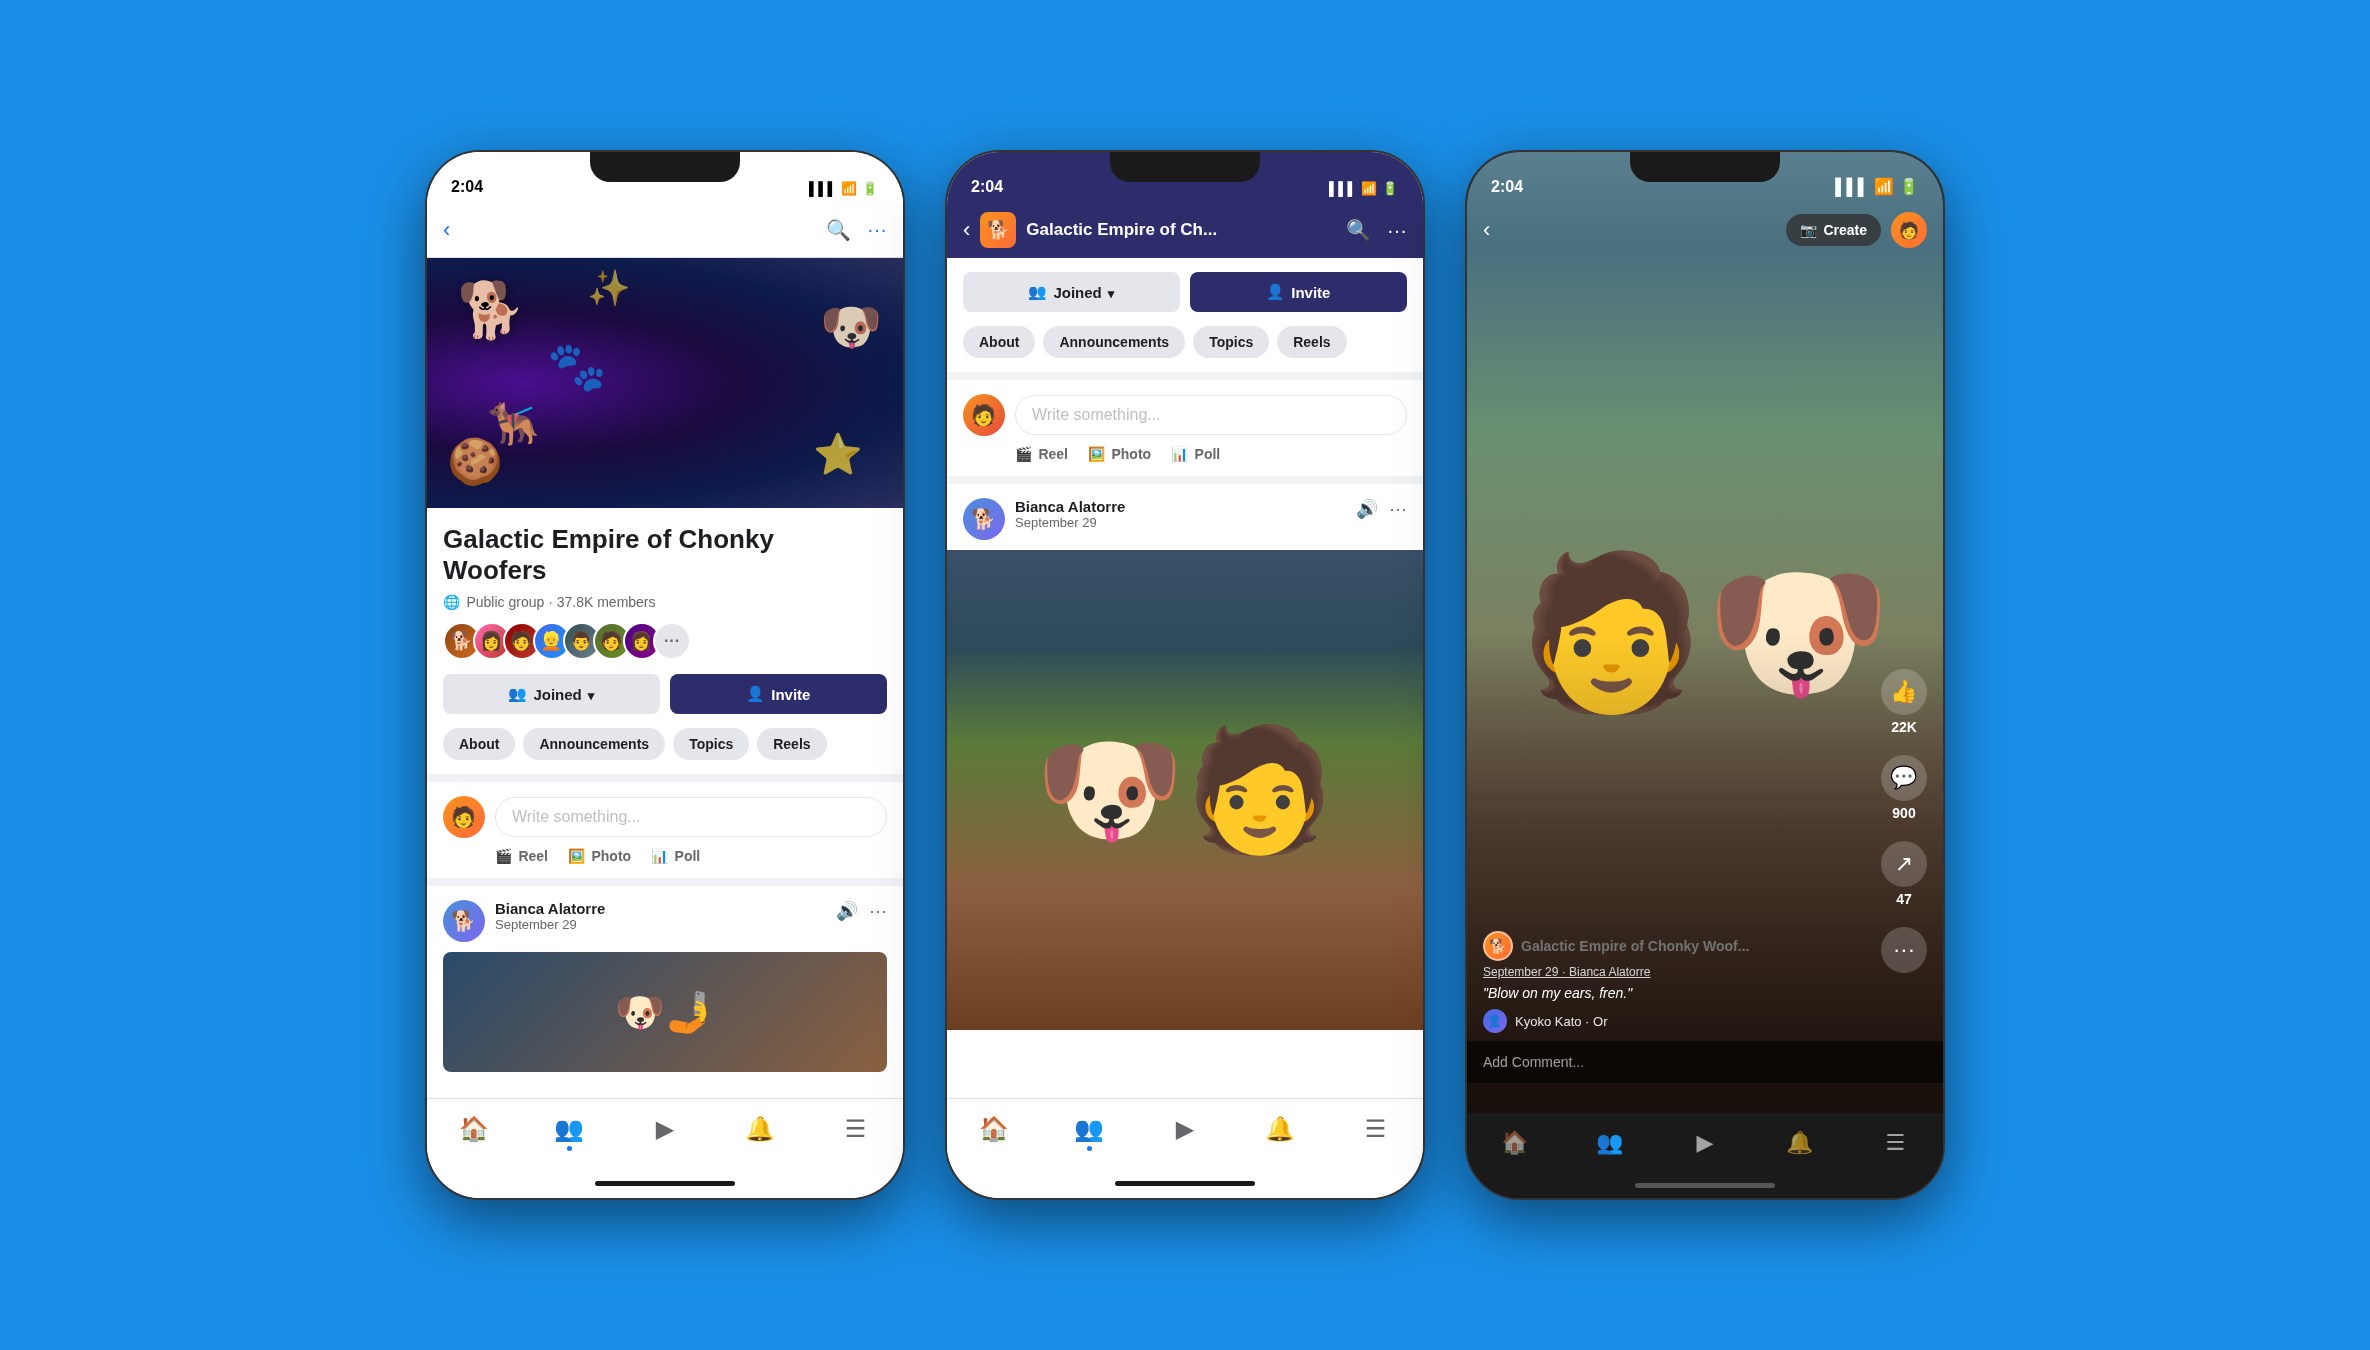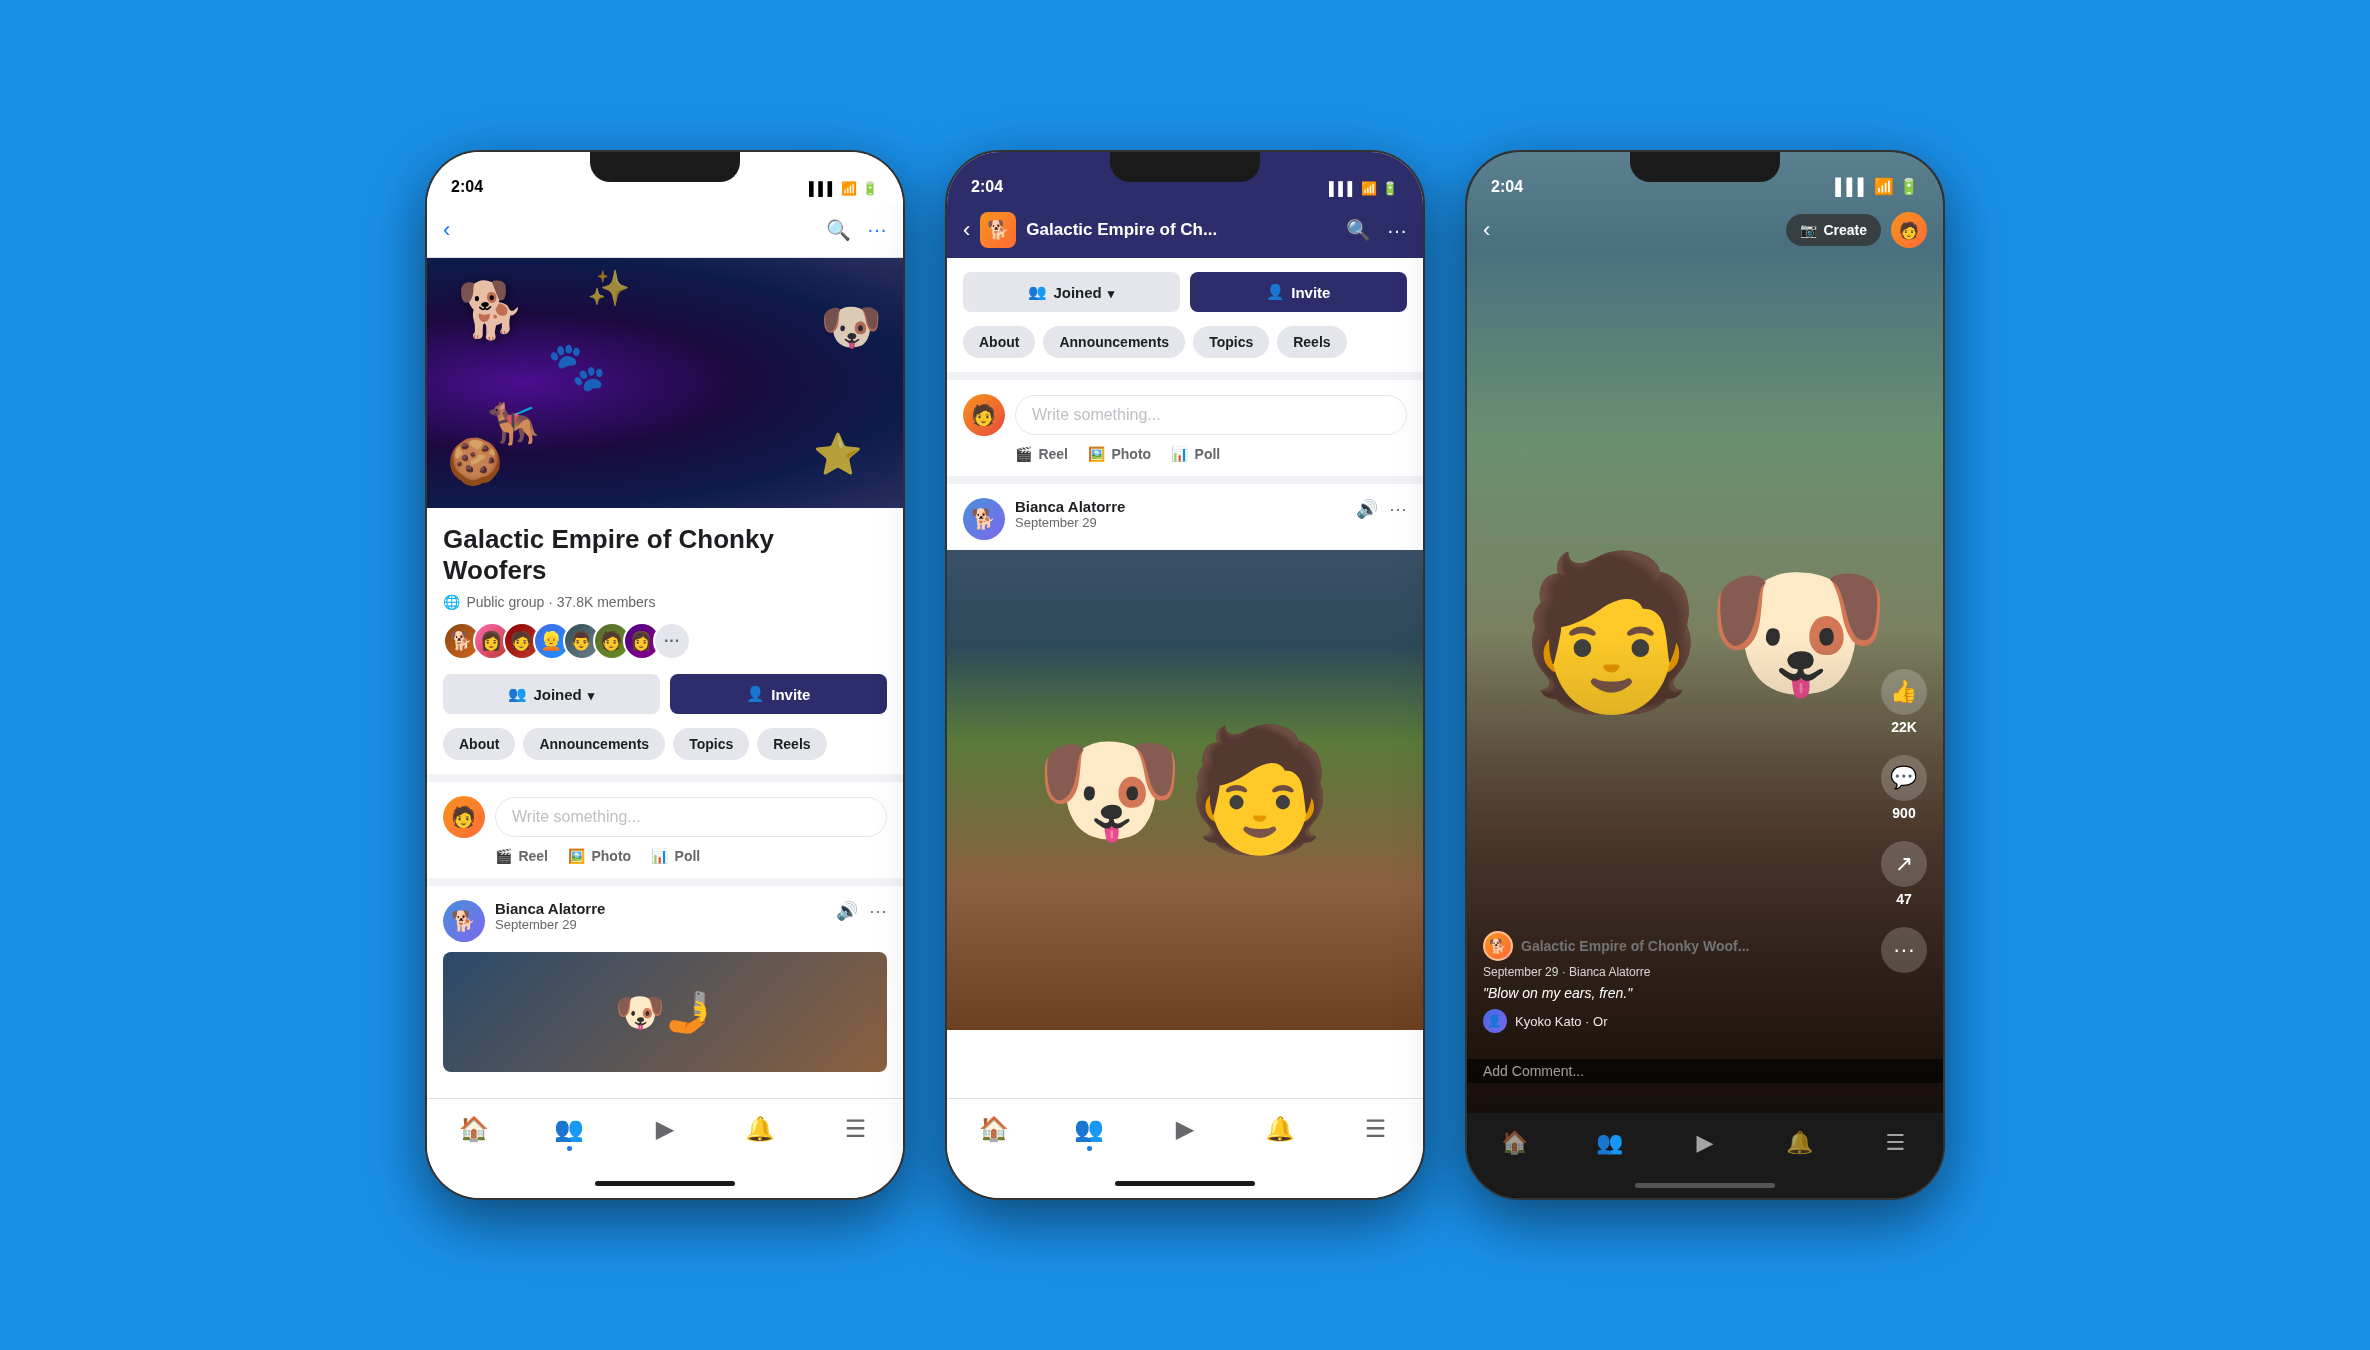--- a/index.html
+++ b/index.html
@@ -470,20 +470,21 @@
     .reel-group-name {
       font-size: 14px;
       font-weight: 700;
       color: #737373;
     }
 
     .reel-post-meta {
       font-size: 12px;
       color: rgba(255,255,255,0.8);
       margin-bottom: 6px;
+      text-decoration: underline;
     }
 
     .reel-caption {
       font-size: 14px;
       color: #fff;
       font-style: italic;
     }
 
     .reel-comment-row {
       display: flex;
@@ -536,21 +537,21 @@
       background: linear-gradient(135deg, #f7931e, #ff6b35);
       margin-left: 10px;
       overflow: hidden;
     }
 
     
     .add-comment-bar {
       position: absolute;
       bottom: 30px;
       left: 0; right: 0;
-      padding: 3px 16px;
+      padding: 12px 16px;
       background: rgba(0,0,0,0.6);
     }
 
     .add-comment-text {
       font-size: 14px;
       color: rgba(255,255,255,0.6);
     }
 
     
     .av1 { background: linear-gradient(135deg, #8B4513, #D2691E); }

